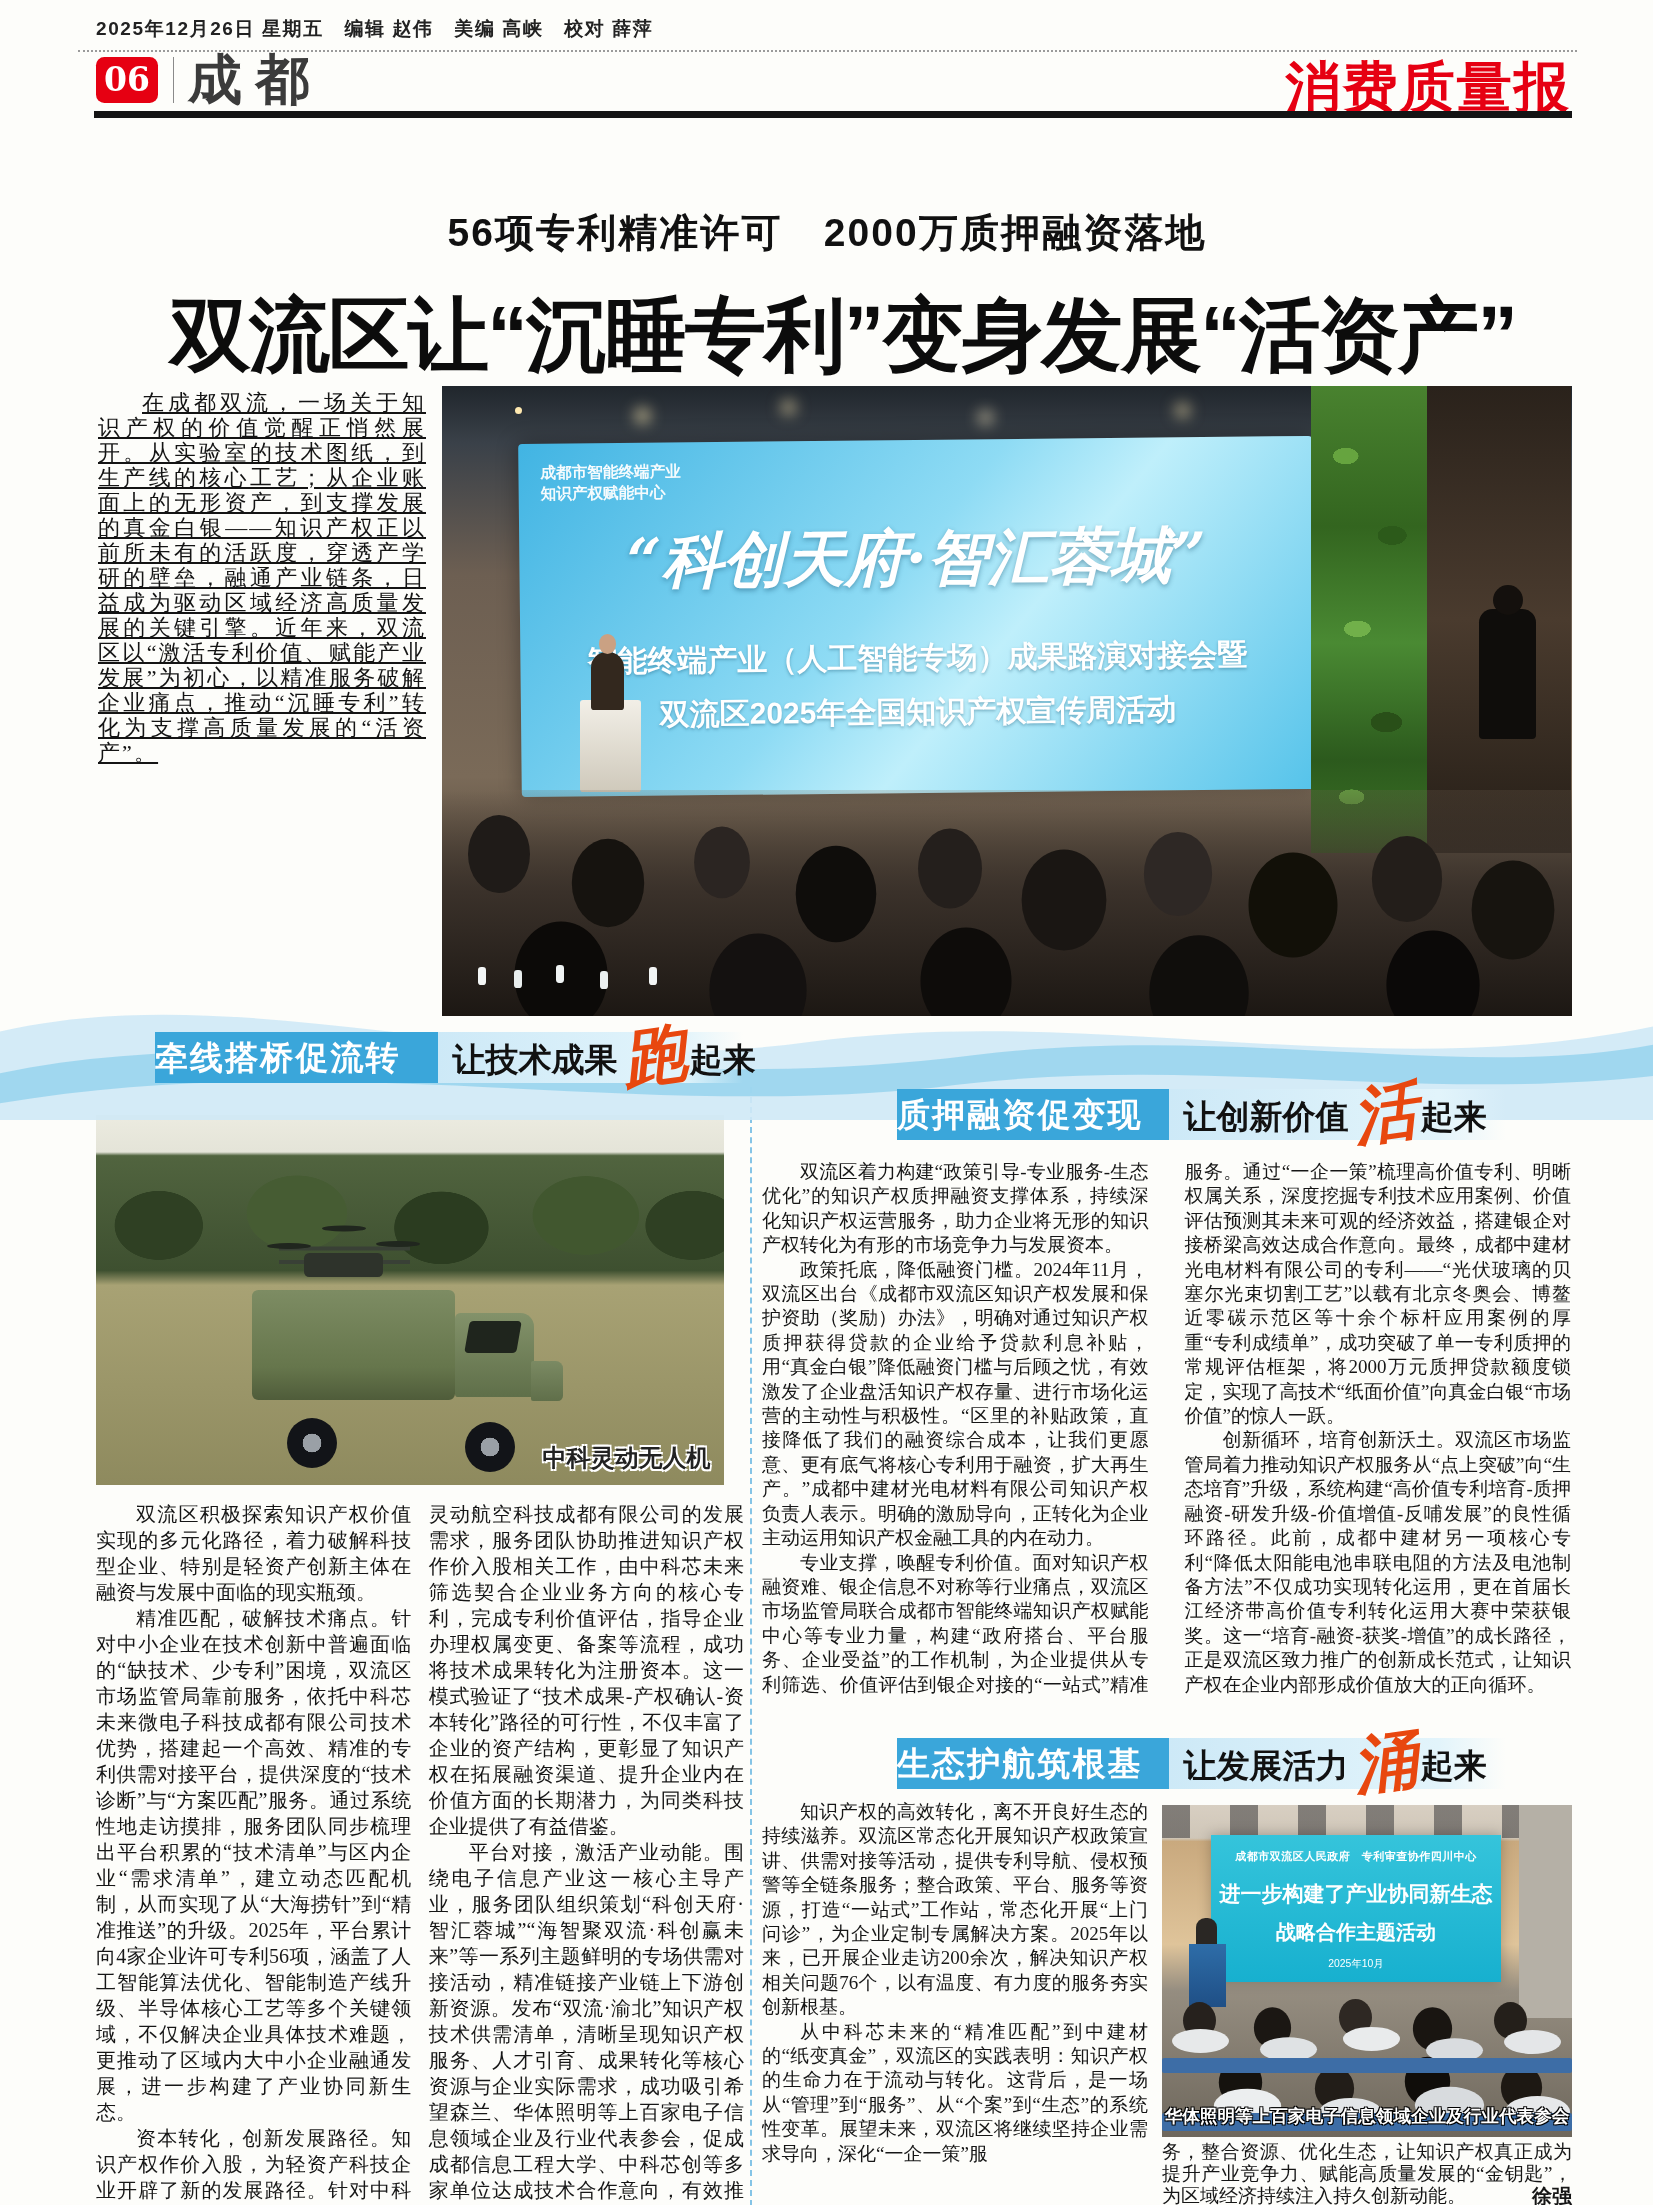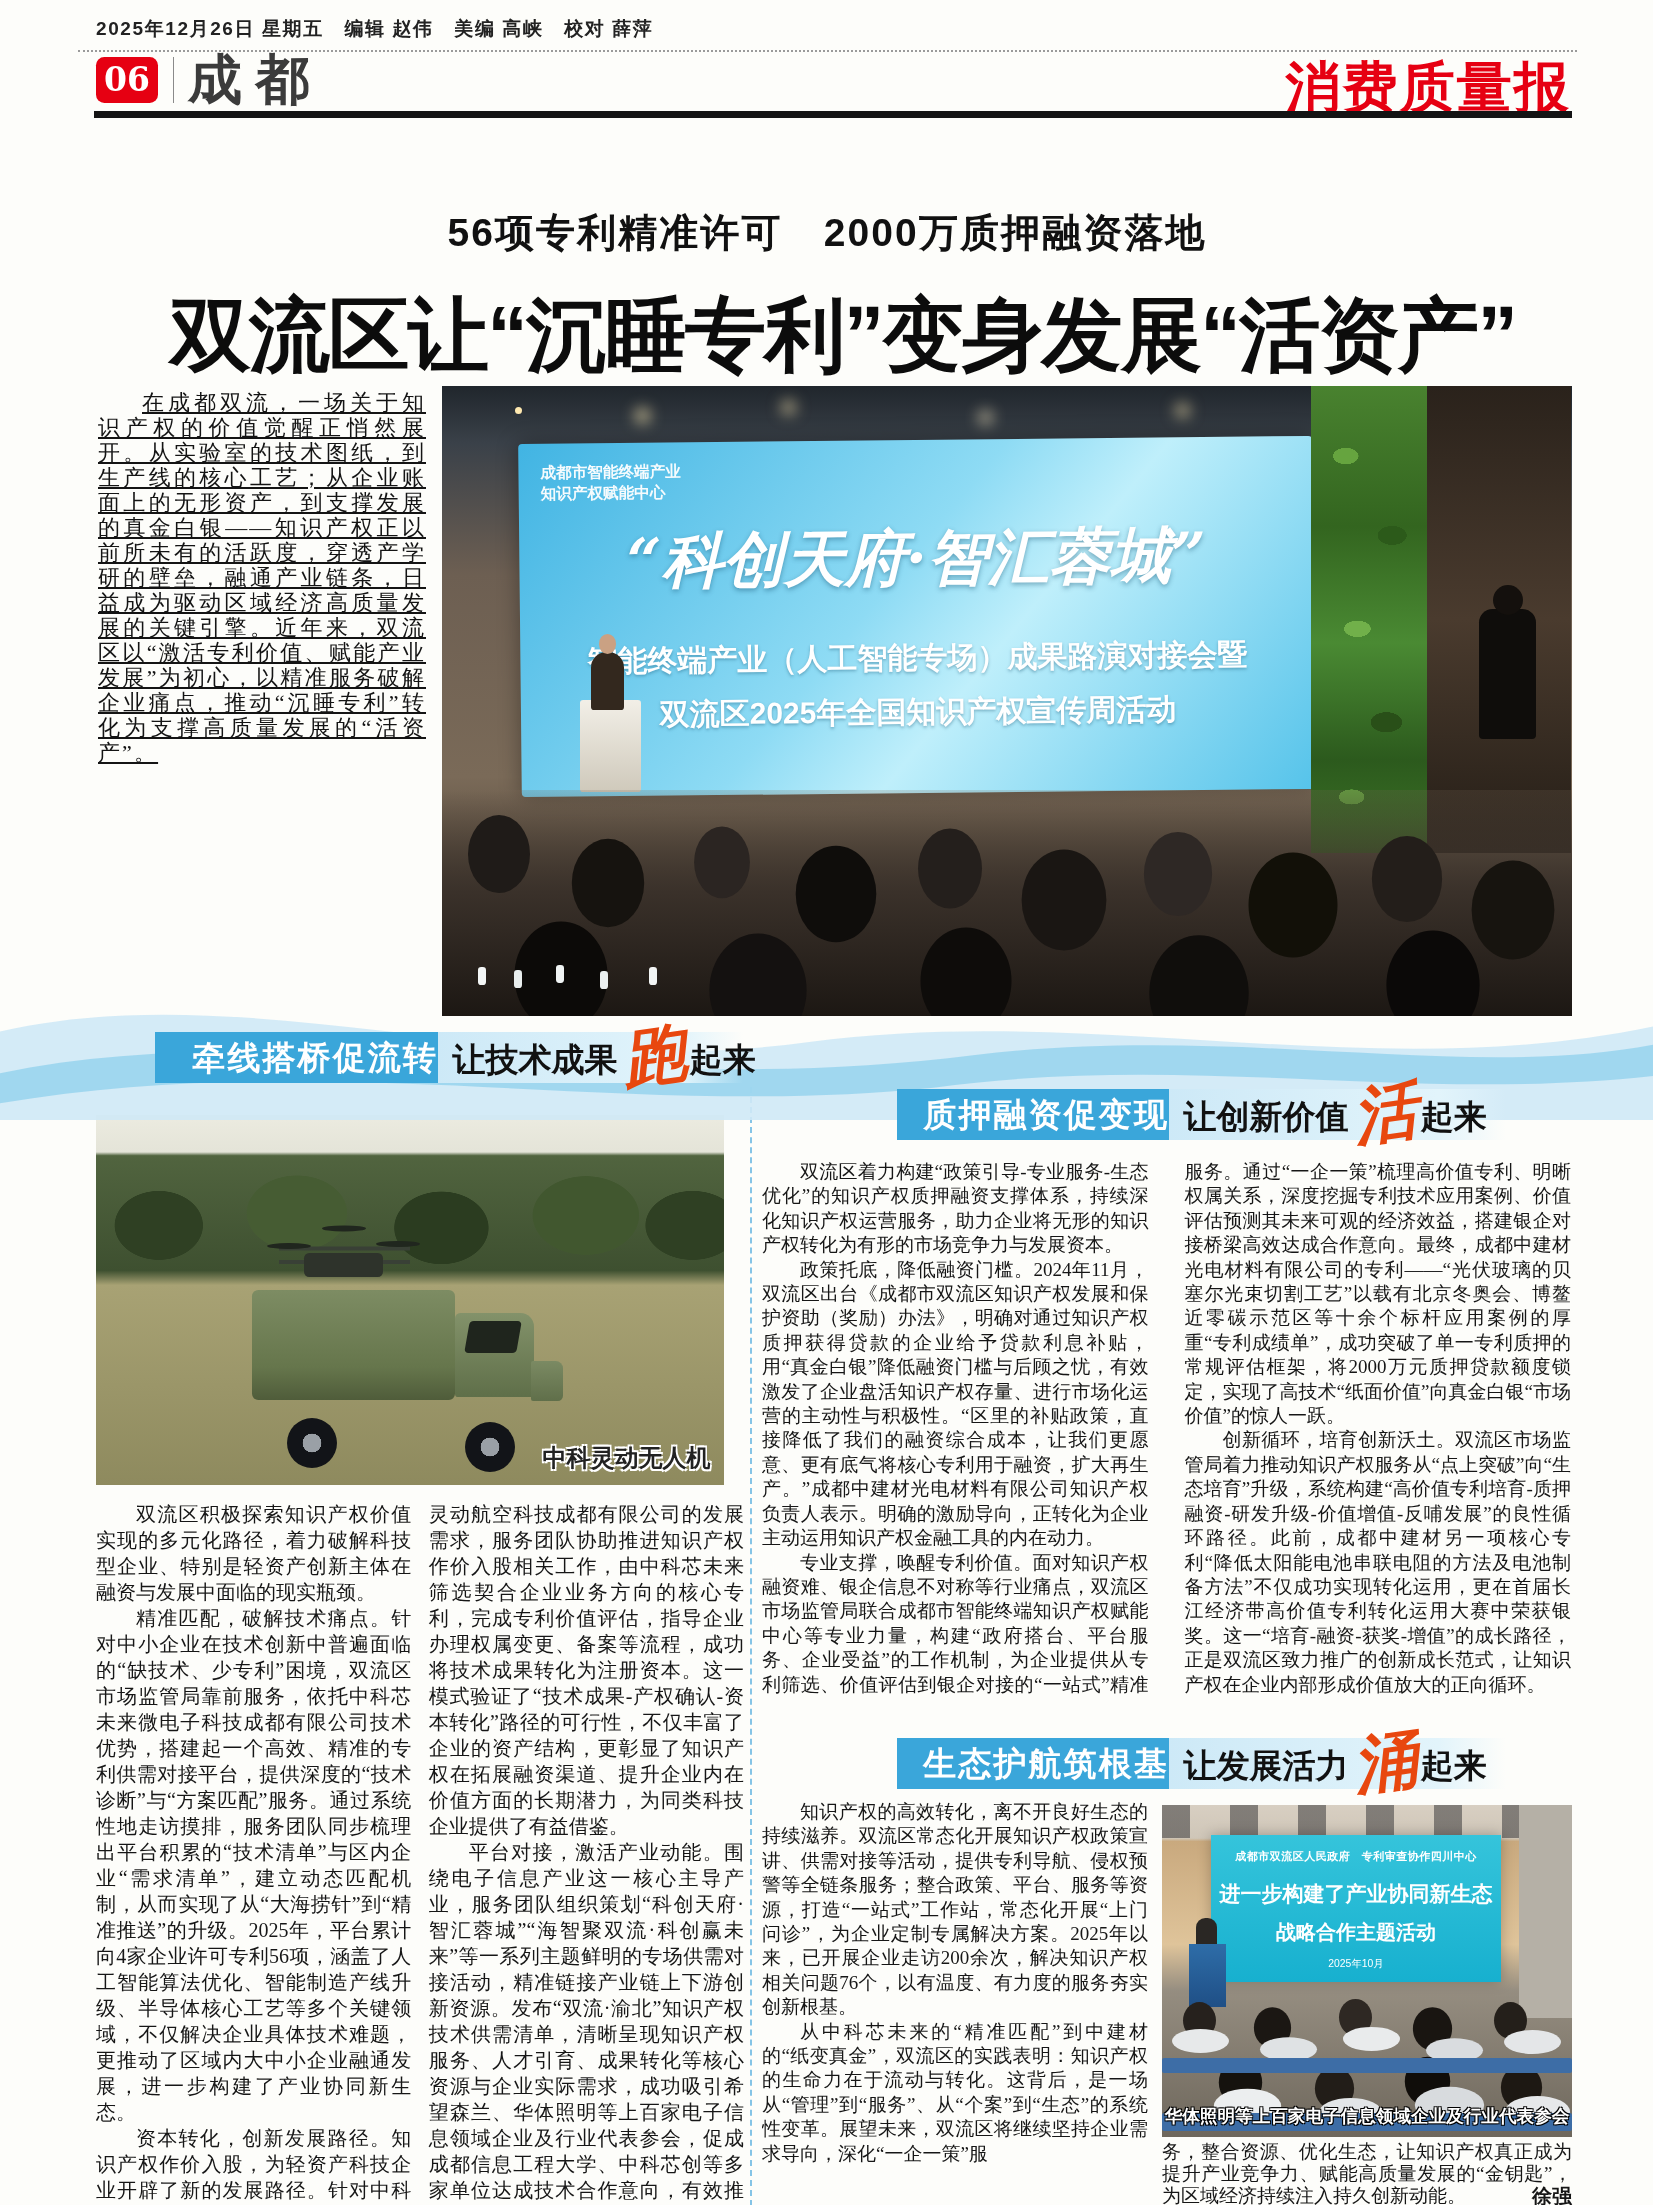--- a/index.html
+++ b/index.html
@@ -69,21 +69,21 @@
      700px 139px 0 18.7px #100e0c,934px 131px 0 15.6px #0b0908;}
   .pm-bottles{position:absolute;left:36px;top:581px;width:8.3px;height:17.6px;border-radius:3.1px;background:#f3f6f6;
      box-shadow:36px 3.1px 0 #e9eeee,78px -2.1px 0 #f0f4f4,122px 4.1px 0 #ebf0f0,171px 0 0 #f2f5f5;}
   .caption-onphoto{position:absolute;color:#fff;font-weight:bold;font-family:"Liberation Sans",sans-serif;
      text-shadow:1.6px 1.6px 0 #000,-1.6px -1.6px 0 #000,1.6px -1.6px 0 #000,-1.6px 1.6px 0 #000,0 0 5.2px #000;}
   #cap-main{right:14.5px;top:592px;font-size:25.4px;}
   
   #swoosh{position:absolute;left:0;top:964px;width:1654px;height:156px;z-index:4;}
   
   .sec-head{position:absolute;height:51px;z-index:5;}
-  .sh-box{position:absolute;left:0;top:0;height:51px;background:#3aa6da;color:#fff;text-align:right;
+  .sh-box{position:absolute;left:0;top:0;height:51px;background:#3aa6da;color:#fff;text-align:left;
      font-family:"Liberation Sans",sans-serif;font-weight:bold;font-size:33px;line-height:51px;letter-spacing:2.1px;}
   .sh-band{position:absolute;top:0;height:51px;background:linear-gradient(90deg,#cde9f7 0,#e2f4fb 80%,rgba(226,244,251,0));
      font-family:"Liberation Sans",sans-serif;font-weight:900;font-size:33px;line-height:51px;color:#111;
      white-space:nowrap;padding-left:14.5px;}
   .accent{display:inline-block;font-family:"DejaVu Serif",serif;font-style:italic;font-weight:bold;
      color:#e8470f;font-size:64px;line-height:47px;transform:rotate(-8deg);vertical-align:-7.3px;margin:0 4.1px;}
   #sh1{left:155px;top:1032px;}  #sh1 .sh-box{width:283px;} #sh1 .sh-band{left:283px;width:290px;}
   #sh2{left:897px;top:1089px;} #sh2 .sh-box{width:272px;} #sh2 .sh-band{left:272px;width:322px;}
   #sh3{left:897px;top:1738px;} #sh3 .sh-box{width:272px;} #sh3 .sh-band{left:272px;width:322px;}
   

